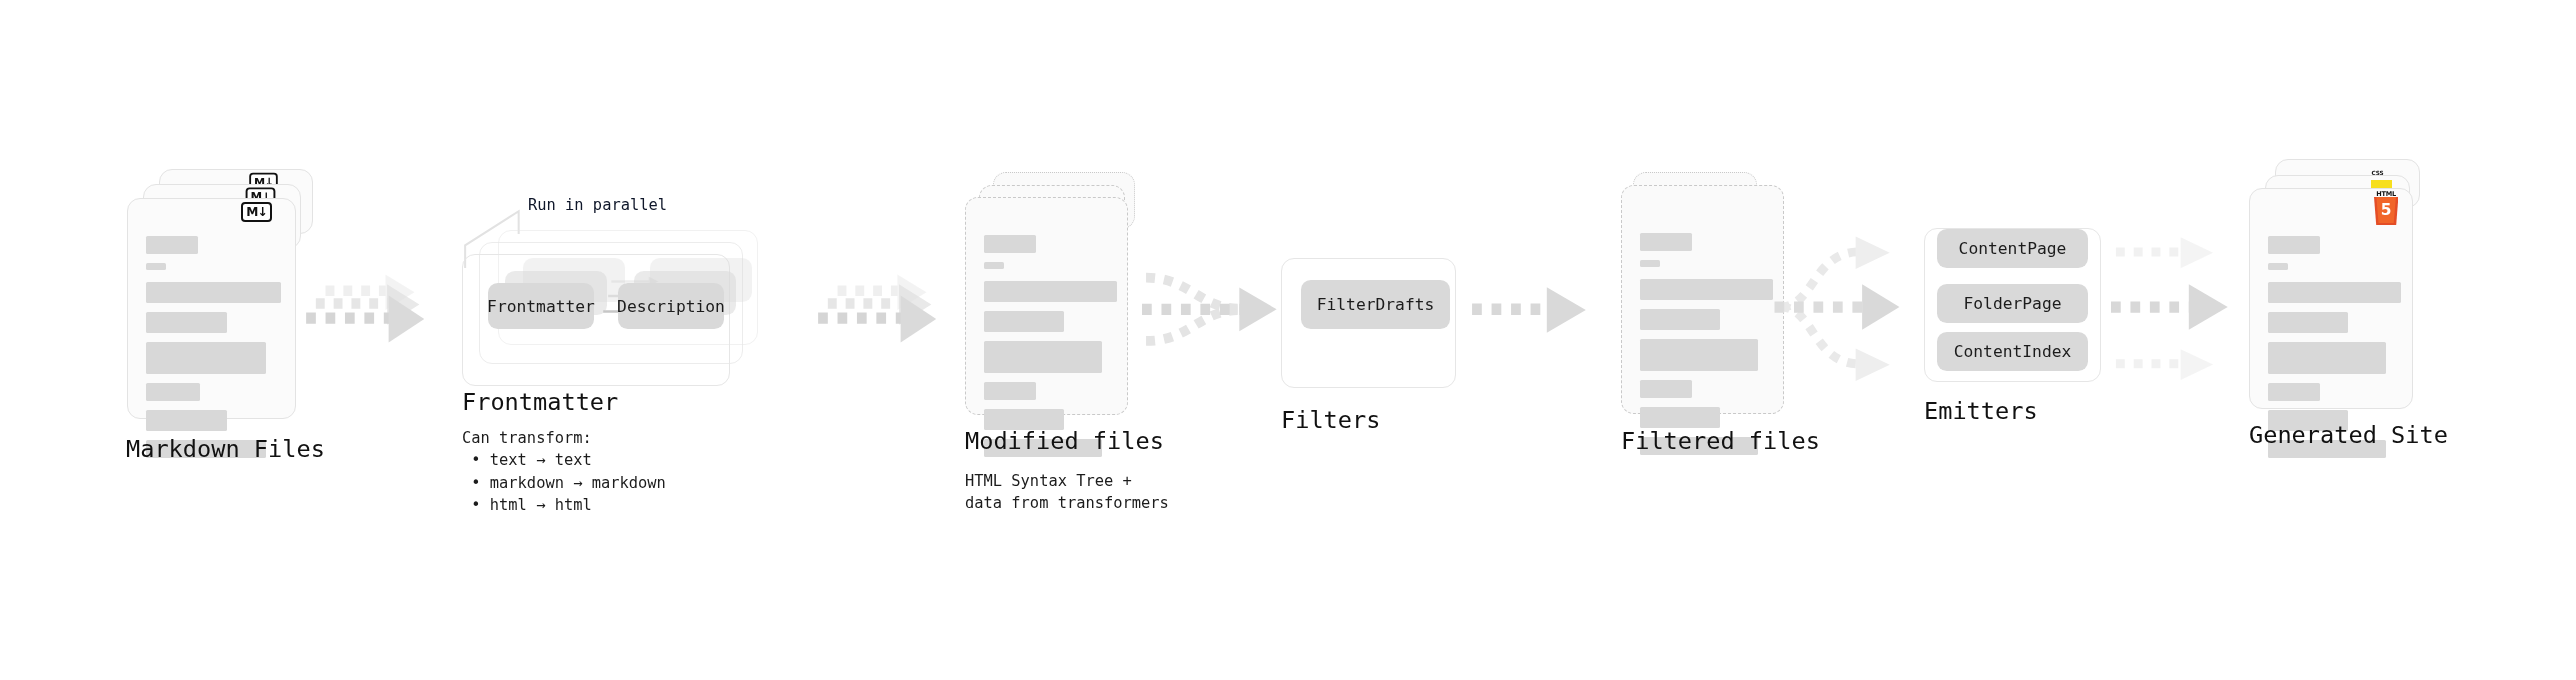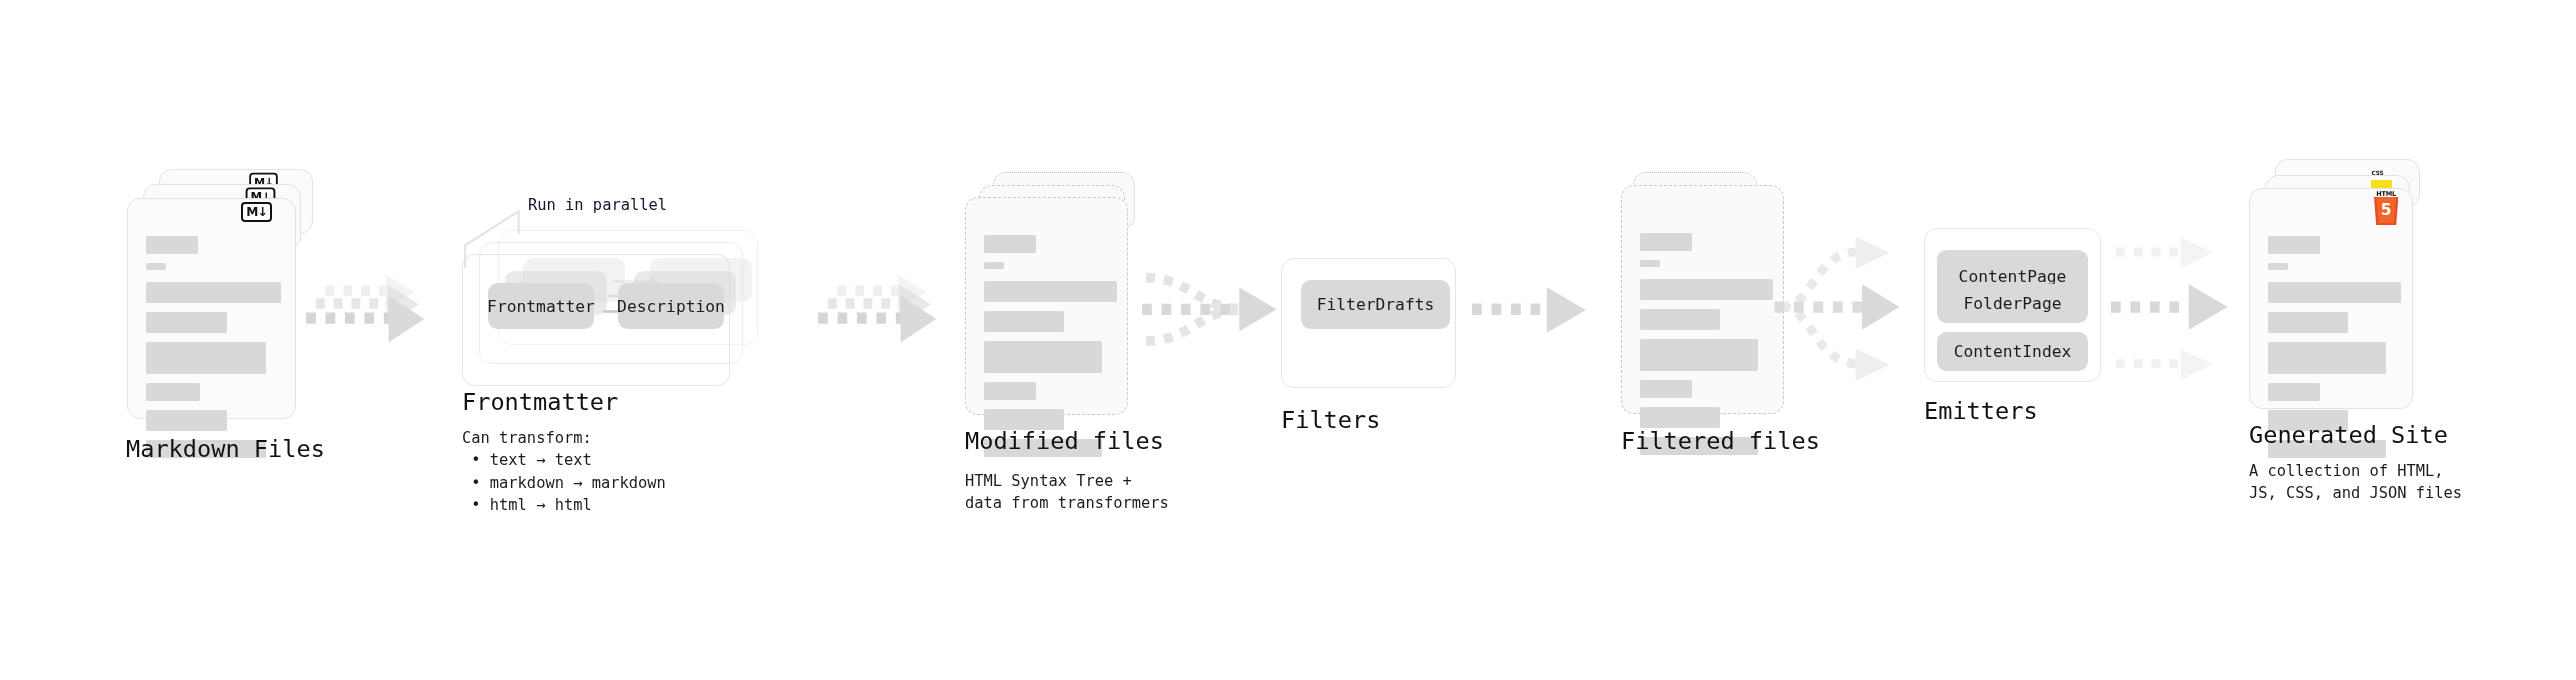--- a/index.html
+++ b/index.html
@@ -277,21 +277,21 @@
     <polygon points="92,3 134,23 92,43" fill="#eeeeee"></polygon>
 
     <path d="M 0 90 C 40 90 40 160 96 160" fill="none" stroke="#e9e9e9" stroke-width="11" stroke-dasharray="11 11"></path>
     <polygon points="92,141 134,161 92,181" fill="#eeeeee"></polygon>
 
     <line x1="-8" y1="90" x2="104" y2="90" stroke="#dcdcdc" stroke-width="14" stroke-dasharray="12 12"></line>
     <polygon points="100,62 146,90 100,118" fill="#d9d9d9"></polygon>
   </svg>
 
   <div class="group-box" style="left:1924px; top:228px; width:177px; height:154px;"></div>
-  <div class="pill" style="left:1937px; top:250px; width:151px; height:53px;">ContentPage</div>
+  <div class="pill" style="left:1937px; top:229px; width:151px; height:39px;">ContentPage</div>
   <div class="pill" style="left:1937px; top:284px; width:151px; height:39px;">FolderPage</div>
   <div class="pill" style="left:1937px; top:332px; width:151px; height:39px;">ContentIndex</div>
 
   <div class="cap-title" style="left:1924px; top:397px;">Emitters</div>
 
   <svg style="left:2111px; top:234px; width:154px; height:138px;" viewBox="0 0 190 170" width="154" height="138">
     <g opacity="0.55">
       <line x1="6" y1="22" x2="90" y2="22" stroke="#e6e6e6" stroke-width="11" stroke-dasharray="11 11"></line>
       <polygon points="86,4 126,23 86,42" fill="#ececec"></polygon>
     </g>
@@ -329,17 +329,15 @@
     </div>
     <div class="h5-badge" style="left:2374px; top:197px;">
       <div class="cap">HTML</div>
       <div class="shield"></div>
       <div class="shield-in"></div>
       <div class="num">5</div>
     </div>
   </div>
 
   <div class="cap-title" style="left:2249px; top:421px;">Generated Site</div>
-  <div class="cap-sub" style="left:2249px; top:460px;">A collection of HTML,
-JS, CSS, and JSON files</div>
 
 </div>
 
 
 </body></html>

